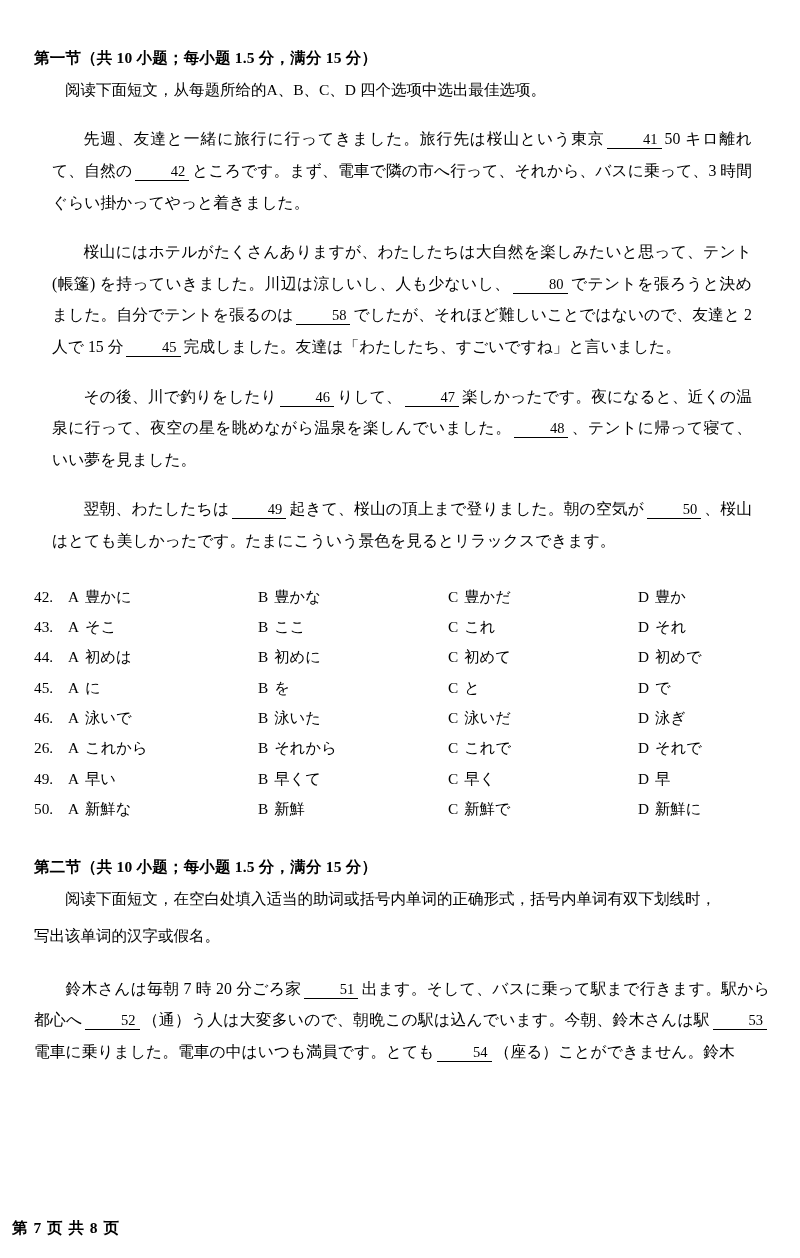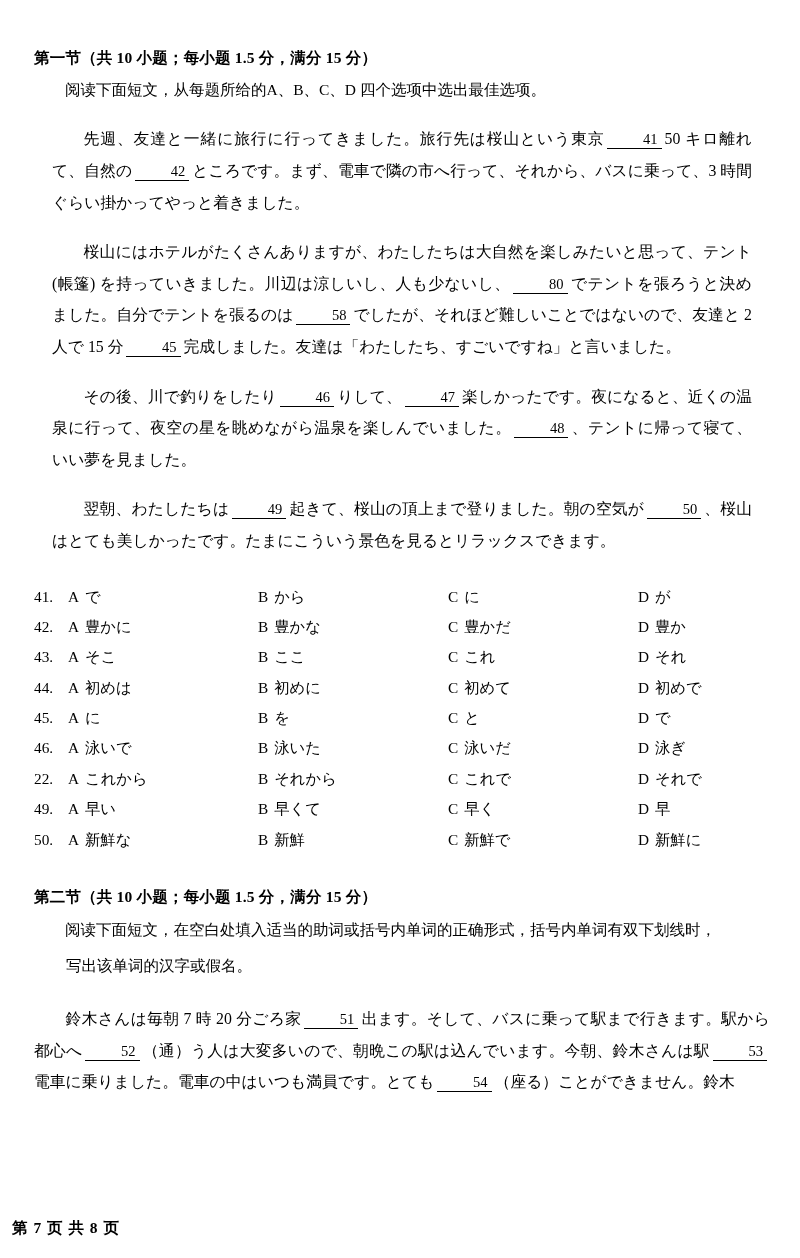--- a/index.html
+++ b/index.html
@@ -89,21 +89,20 @@
   }
   .sec2 .lead2 {
     font-size: 15.5px;
     line-height: 1.95;
     margin: 6px 0 0 0;
     text-indent: 2em;
     text-align: justify;
   }
   .sec2 .lead2.cont {
     text-indent: 0;
-    margin-left: 32px;
   }
   .passage2 {
     margin-top: 22px;
   }
   .passage2 p {
     font-size: 15.8px;
     line-height: 2.0;
     margin: 0;
     text-indent: 2em;
     text-align: justify;
@@ -132,27 +131,20 @@
 
     <div class="passage">
         <p><span>先週、友達と一緒に旅行に行ってきました。旅行先は桜山という東京</span><span class="blank">41</span><span>50 キロ離れて、自然の</span><span class="blank">42</span><span>ところです。まず、電車で隣の市へ行って、それから、バスに乗って、3 時間ぐらい掛かってやっと着きました。</span></p>
         <p><span>桜山にはホテルがたくさんありますが、わたしたちは大自然を楽しみたいと思って、テント (帳篷) を持っていきました。川辺は涼しいし、人も少ないし、</span><span class="blank">80</span><span>でテントを張ろうと決めました。自分でテントを張るのは</span><span class="blank">58</span><span>でしたが、それほど難しいことではないので、友達と 2 人で 15 分</span><span class="blank">45</span><span>完成しました。友達は「わたしたち、すごいですね」と言いました。</span></p>
         <p><span>その後、川で釣りをしたり</span><span class="blank">46</span><span>りして、</span><span class="blank">47</span><span>楽しかったです。夜になると、近くの温泉に行って、夜空の星を眺めながら温泉を楽しんでいました。</span><span class="blank">48</span><span>、テントに帰って寝て、いい夢を見ました。</span></p>
         <p><span>翌朝、わたしたちは</span><span class="blank">49</span><span>起きて、桜山の頂上まで登りました。朝の空気が</span><span class="blank">50</span><span>、桜山はとても美しかったです。たまにこういう景色を見るとリラックスできます。</span></p>
       </div>
 
     <div class="options">
         <div class="opt-row">
-          <div class="opt-num">41.</div>
-          <div class="opt-cell"><span class="lab">A</span><span>で</span></div>
-          <div class="opt-cell"><span class="lab">B</span><span>から</span></div>
-          <div class="opt-cell"><span class="lab">C</span><span>に</span></div>
-          <div class="opt-cell"><span class="lab">D</span><span>が</span></div>
-        </div>
-        <div class="opt-row">
           <div class="opt-num">42.</div>
           <div class="opt-cell"><span class="lab">A</span><span>豊かに</span></div>
           <div class="opt-cell"><span class="lab">B</span><span>豊かな</span></div>
           <div class="opt-cell"><span class="lab">C</span><span>豊かだ</span></div>
           <div class="opt-cell"><span class="lab">D</span><span>豊か</span></div>
         </div>
         <div class="opt-row">
           <div class="opt-num">43.</div>
           <div class="opt-cell"><span class="lab">A</span><span>そこ</span></div>
           <div class="opt-cell"><span class="lab">B</span><span>ここ</span></div>
@@ -174,21 +166,21 @@
           <div class="opt-cell"><span class="lab">D</span><span>で</span></div>
         </div>
         <div class="opt-row">
           <div class="opt-num">46.</div>
           <div class="opt-cell"><span class="lab">A</span><span>泳いで</span></div>
           <div class="opt-cell"><span class="lab">B</span><span>泳いた</span></div>
           <div class="opt-cell"><span class="lab">C</span><span>泳いだ</span></div>
           <div class="opt-cell"><span class="lab">D</span><span>泳ぎ</span></div>
         </div>
         <div class="opt-row">
-          <div class="opt-num">22.</div>
+          <div class="opt-num">26.</div>
           <div class="opt-cell"><span class="lab">A</span><span>これから</span></div>
           <div class="opt-cell"><span class="lab">B</span><span>それから</span></div>
           <div class="opt-cell"><span class="lab">C</span><span>これで</span></div>
           <div class="opt-cell"><span class="lab">D</span><span>それで</span></div>
         </div>
         <div class="opt-row">
           <div class="opt-num">49.</div>
           <div class="opt-cell"><span class="lab">A</span><span>早い</span></div>
           <div class="opt-cell"><span class="lab">B</span><span>早くて</span></div>
           <div class="opt-cell"><span class="lab">C</span><span>早く</span></div>

